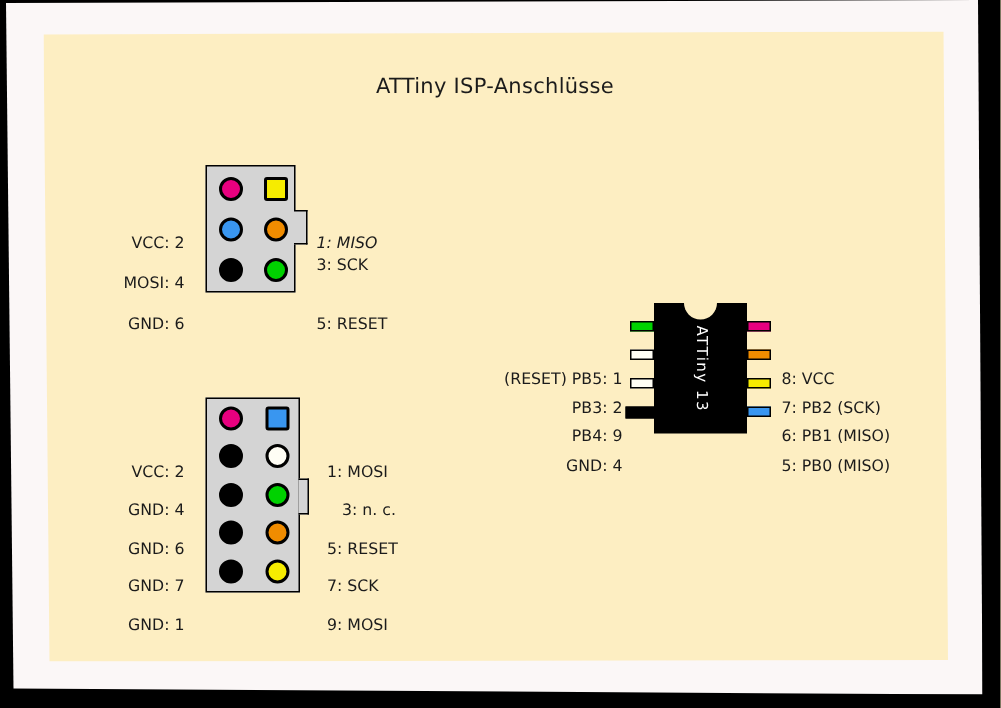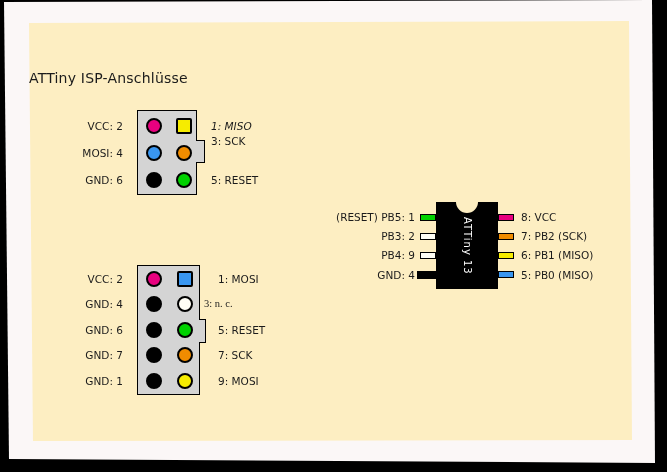--- a/index.html
+++ b/index.html
@@ -12,25 +12,26 @@
   .paper{
     position:absolute;inset:0;background:#fbf7f7;
     clip-path:polygon(4px 2px,652px 0px,655px 463px,9px 459px);
   }
   .cream{
     position:absolute;inset:0;background:#fdeec2;
     clip-path:polygon(29px 23px,629px 21px,632px 440px,33px 441px);
   }
   .title{
     position:absolute;left:29px;top:50px;width:602px;
-    text-align:left;font-size:14px;letter-spacing:0.2px;margin-top:20px;
+    text-align:center;font-size:14px;letter-spacing:0.2px;
   }
   .lbl{
     position:absolute;font-size:10.5px;line-height:16px;height:16px;
     white-space:nowrap;
+    margin-top:36px;
   }
   .lbl.r{text-align:right;}
   .conn-body{
     position:absolute;background:#d4d4d4;border:1px solid #000;
     box-sizing:border-box;
   }
   .conn-tab{
     position:absolute;background:#d4d4d4;border:1px solid #000;border-left:none;
     box-sizing:border-box;
   }
@@ -100,21 +101,21 @@
   <div class="pin" style="left: 146px; top: 296px; background: rgb(0, 0, 0);"></div>
   <div class="pin" style="left: 177px; top: 296px; background: rgb(255, 254, 245);"></div>
   <div class="pin" style="left: 146px; top: 322px; background: rgb(0, 0, 0);"></div>
   <div class="pin" style="left: 177px; top: 322px; background: rgb(0, 210, 0);"></div>
   <div class="pin" style="left: 146px; top: 347px; background: rgb(0, 0, 0);"></div>
   <div class="pin" style="left: 177px; top: 347px; background: rgb(240, 140, 0);"></div>
   <div class="pin" style="left: 146px; top: 373px; background: rgb(0, 0, 0);"></div>
   <div class="pin" style="left: 177px; top: 373px; background: rgb(246, 236, 0);"></div>
 
   <div class="lbl" style="left:218px;top:271px;">1: MOSI</div>
-  <div class="lbl" style="left:204px;top:296px;font-family:Liberation Serif, serif;">3: n. c.</div>
+  <div class="lbl" style="left:228px;top:296px;">3: n. c.</div>
   <div class="lbl" style="left:218px;top:322px;">5: RESET</div>
   <div class="lbl" style="left:218px;top:347px;">7: SCK</div>
   <div class="lbl" style="left:218px;top:373px;">9: MOSI</div>
 </div>
 
 <div>
   <div class="lbl r" style="left:290px;top:209px;width:125px;">(RESET) PB5: 1</div>
   <div class="lbl r" style="left:290px;top:228px;width:125px;">PB3: 2</div>
   <div class="lbl r" style="left:290px;top:247px;width:125px;">PB4: 9</div>
   <div class="lbl r" style="left:290px;top:267px;width:125px;">GND: 4</div>

